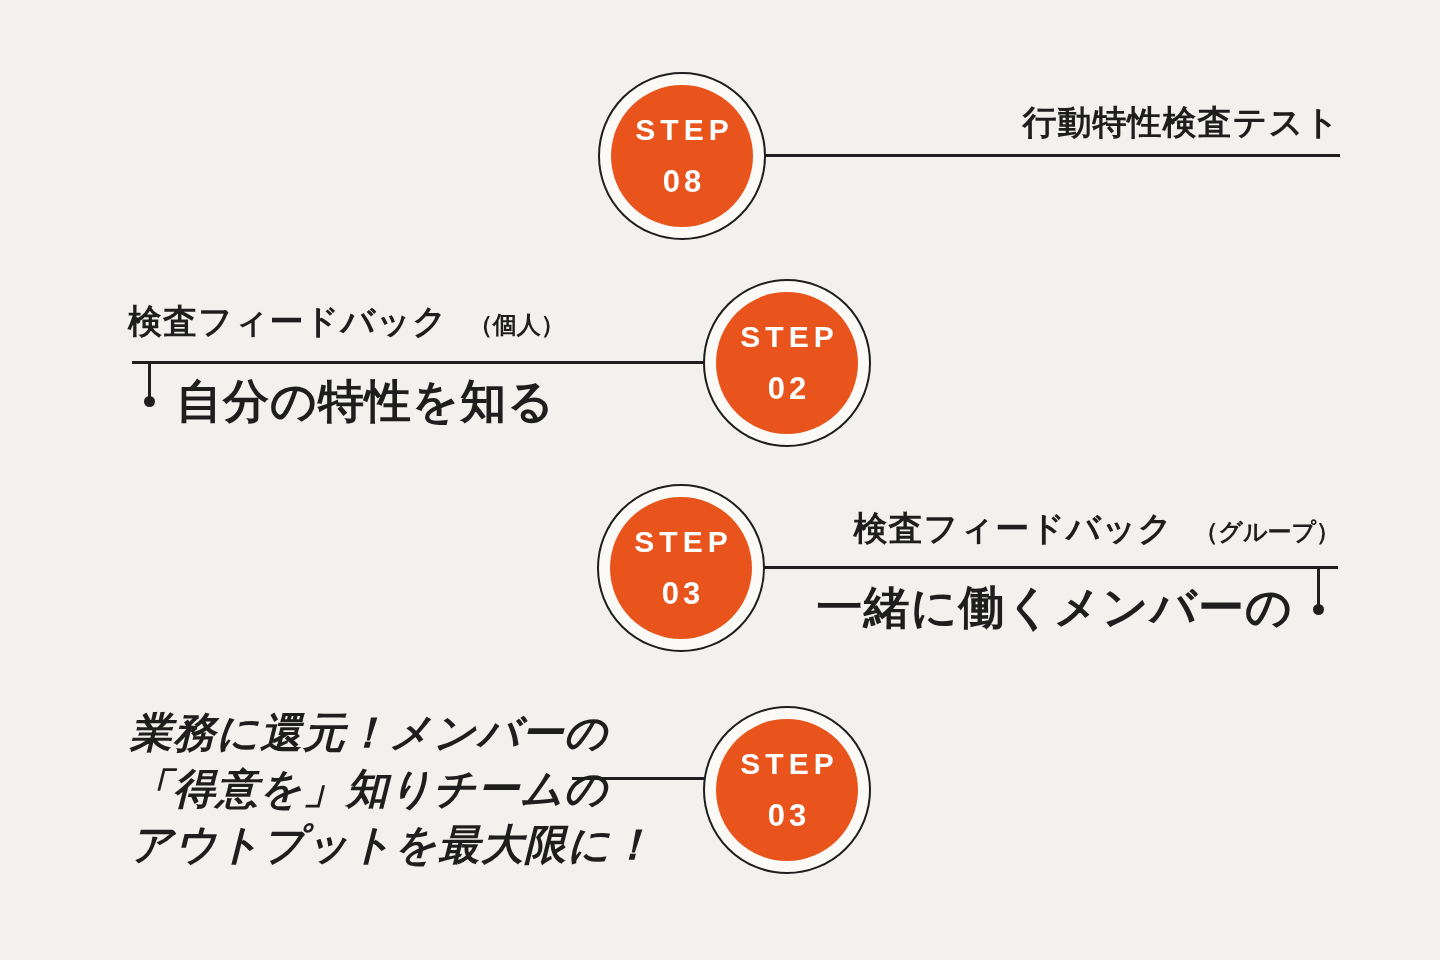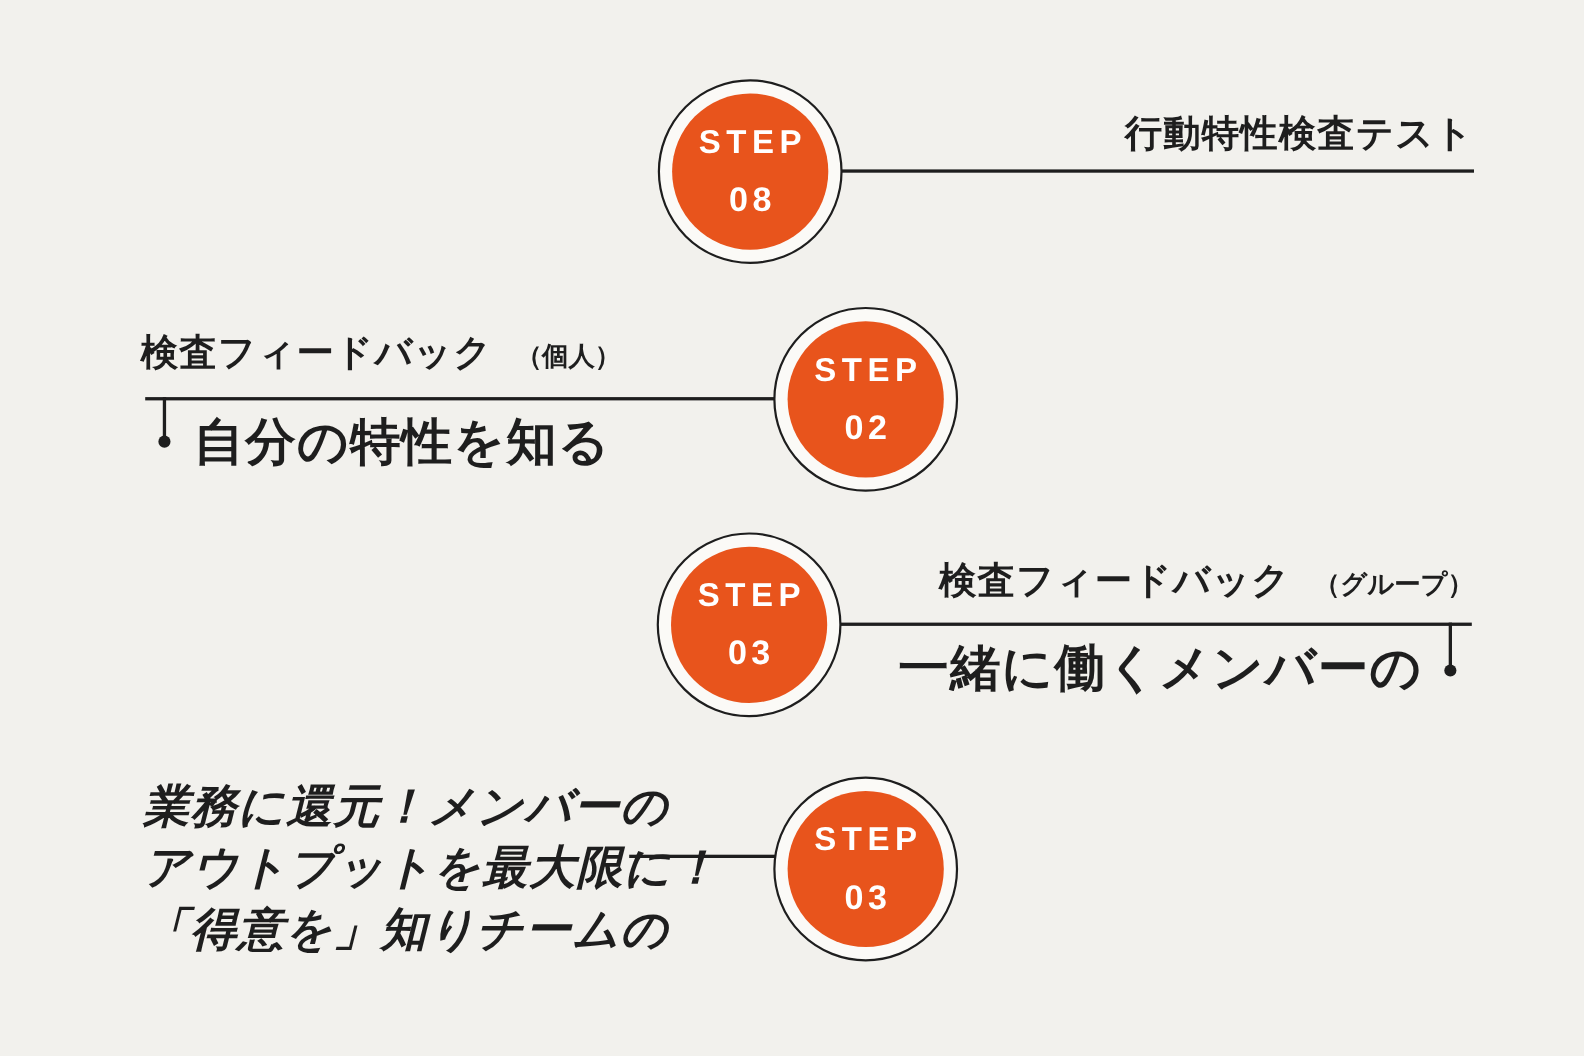--- a/index.html
+++ b/index.html
@@ -169,17 +169,17 @@
 
   <div class="connector" style="left:572px; top:777px; width:134px;"></div>
   <div class="badge" style="left:703px; top:706px;">
     <div class="badge-inner">
       <span class="badge-word">STEP</span>
       <span class="badge-num">03</span>
     </div>
   </div>
   <div class="desc" style="left:130px; top:705px;">
     <div>業務に還元！メンバーの</div>
+    <div>「得意を」知りチームの</div>
     <div>アウトプットを最大限に！</div>
-    <div>「得意を」知りチームの</div>
   </div>
 
 </div>
 
 </body></html>

